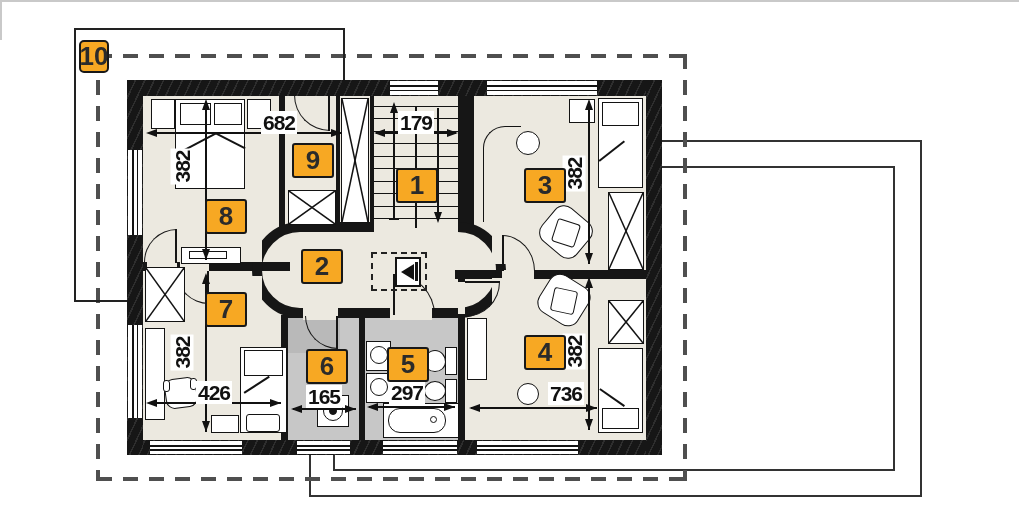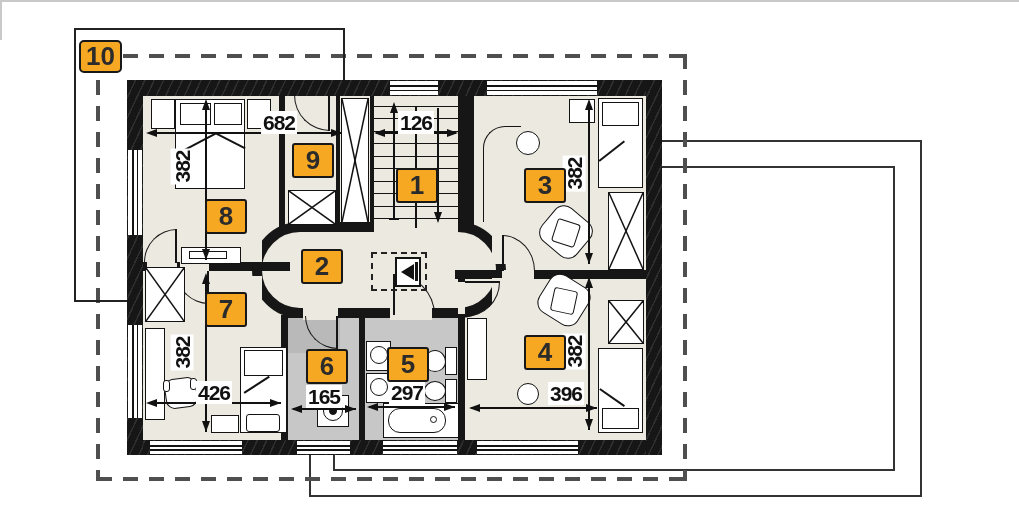--- a/index.html
+++ b/index.html
@@ -245,21 +245,21 @@
   <div class="circ" style="left:430px;top:416px;width:7px;height:7px;"></div>
 
   <div class="dline" style="left:150px;top:132px;width:192px;height:1.5px;"></div>
   <div class="ar ar-l" style="left:146px;top:129px;"></div>
   <div class="ar ar-r" style="left:331px;top:129px;"></div>
   <div class="dimtext" style="left:261px;top:111px;">682</div>
 
   <div class="dline" style="left:376px;top:132px;width:80px;height:1.5px;"></div>
   <div class="ar ar-l" style="left:374px;top:129px;"></div>
   <div class="ar ar-r" style="left:447px;top:129px;"></div>
-  <div class="dimtext" style="left:398px;top:111px;">126</div>
+  <div class="dimtext" style="left:398px;top:111px;">179</div>
 
   <div class="dline" style="left:205px;top:102px;width:1.5px;height:158px;"></div>
   <div class="ar ar-u" style="left:202px;top:99px;"></div>
   <div class="ar ar-d" style="left:202px;top:249px;"></div>
   <div class="dimtext vert" style="left:164px;top:155px;">382</div>
 
   <div class="dline" style="left:205px;top:276px;width:1.5px;height:156px;"></div>
   <div class="ar ar-u" style="left:202px;top:273px;"></div>
   <div class="ar ar-d" style="left:202px;top:421px;"></div>
   <div class="dimtext vert" style="left:164px;top:341px;">382</div>
@@ -285,26 +285,26 @@
   <div class="dimtext" style="left:306px;top:385px;">165</div>
 
   <div class="dline" style="left:369px;top:406px;width:86px;height:1.5px;"></div>
   <div class="ar ar-l" style="left:367px;top:403px;"></div>
   <div class="ar ar-r" style="left:444px;top:403px;"></div>
   <div class="dimtext" style="left:389px;top:381px;">297</div>
 
   <div class="dline" style="left:471px;top:407px;width:126px;height:1.5px;"></div>
   <div class="ar ar-l" style="left:469px;top:404px;"></div>
   <div class="ar ar-r" style="left:586px;top:404px;"></div>
-  <div class="dimtext" style="left:548px;top:382px;">396</div>
+  <div class="dimtext" style="left:548px;top:382px;">736</div>
 
   <div class="numbox" style="left:396px;top:168px;">1</div>
   <div class="numbox" style="left:301px;top:249px;">2</div>
   <div class="numbox" style="left:524px;top:168px;">3</div>
   <div class="numbox" style="left:524px;top:335px;">4</div>
   <div class="numbox" style="left:387px;top:347px;">5</div>
   <div class="numbox" style="left:306px;top:349px;">6</div>
   <div class="numbox" style="left:205px;top:292px;">7</div>
   <div class="numbox" style="left:205px;top:199px;">8</div>
   <div class="numbox" style="left:292px;top:143px;">9</div>
-  <div class="numbox" style="left:79px;top:40px;width:43px;height:33px;border-radius:5px;border-width:2.5px;">10</div>
+  <div class="numbox" style="left:79px;top:40px;width:30px;height:33px;border-radius:5px;border-width:2.5px;">10</div>
 
 </div>
 
 </body></html>

